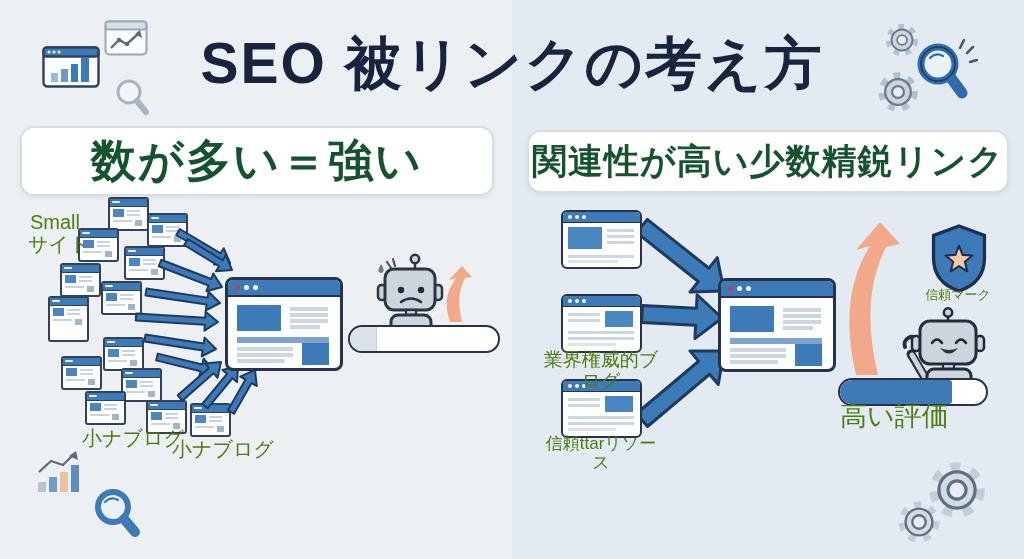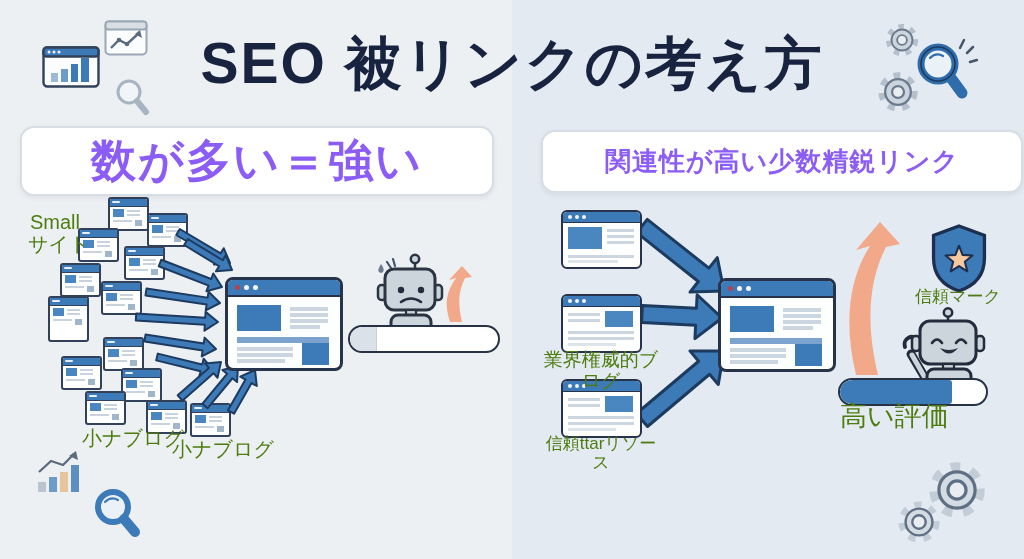--- a/index.html
+++ b/index.html
@@ -4,23 +4,23 @@
 <style>
   html,body{margin:0;padding:0;}
   #stage{position:relative;width:1024px;height:559px;overflow:hidden;
     font-family:"Liberation Sans","DejaVu Sans",sans-serif;background:#edf0f3;}
   .bg-right{position:absolute;left:512px;top:0;width:512px;height:559px;background:#e4eaf1;}
   .abs{position:absolute;}
   .title{left:0;top:26px;width:1024px;text-align:center;font-size:57px;font-weight:800;
     letter-spacing:2px;color:#17233f;z-index:6;}
   .headline-box{background:#fff;border:2px solid #d7dde5;border-radius:14px;
     box-shadow:0 2px 5px rgba(30,45,80,.08);display:flex;align-items:center;justify-content:center;
-    font-weight:800;color:#8b5cf6;z-index:5;}
+    font-weight:800;color:#14532d;z-index:5;}
   .hl-left{left:20px;top:126px;width:470px;height:66px;font-size:45px;letter-spacing:2px;}
-  .hl-right{left:527px;top:130px;width:478px;height:59px;font-size:26px;letter-spacing:1px;margin-left:14px;}
+  .hl-right{left:527px;top:130px;width:478px;height:59px;font-size:35px;letter-spacing:1px;}
   .banner{left:333px;top:468px;width:362px;height:76px;background:#fff;border:4px solid #111e39;
     border-radius:18px;display:flex;align-items:center;justify-content:center;font-size:45px;
     font-weight:800;color:#1d2940;letter-spacing:3px;z-index:9;}
   
   .thumb{position:absolute;width:37px;height:30px;background:#fff;border:2px solid #32415a;
     border-radius:3px;overflow:hidden;z-index:1;}
   .thumb .hd{height:7px;background:#3d7ab8;border-bottom:1px solid #32415a;position:relative;}
   .thumb .hd::after{content:"";position:absolute;left:2px;top:2px;width:8px;height:2px;background:#e8eef5;border-radius:1px;}
   .thumb .bd{height:21px;background-image:
     linear-gradient(#4a86c0,#4a86c0),linear-gradient(#c9d3dd,#c9d3dd),
@@ -294,21 +294,21 @@
   </div>
   <div class="lbl" style="left:538px;top:435px;width:126px;text-align:center;font-size:17px">信頼ttarリソース</div>
 
   <svg class="abs z2" style="left:840px;top:220px" width="80" height="155" viewBox="0 0 80 155">
     <path d="M16,155 C4,105 8,60 30,26 L16,30 L40,2 L60,24 L46,27 C28,62 26,105 38,155 Z" fill="#f2a98a"></path>
   </svg>
   <svg class="abs z4" style="left:926px;top:222px" width="66" height="72" viewBox="0 0 70 76">
     <path d="M35,4 L62,14 V38 C62,58 50,68 35,73 C20,68 8,58 8,38 V14 Z" fill="#3d7ab8" stroke="#1d2f4e" stroke-width="3.5"></path>
     <polygon points="35,25 38.8,34.7 49.3,35.4 41.2,42 43.8,52.1 35,46.5 26.2,52.1 28.8,42 20.7,35.4 31.2,34.7" fill="#f6c9a0" stroke="#1d2f4e" stroke-width="2.2" stroke-linejoin="round"></polygon>
   </svg>
-  <div class="lbl" style="left:908px;top:288px;width:100px;text-align:center;font-size:17px">信頼マーク</div>
+  <div class="lbl" style="left:908px;top:288px;width:100px;text-align:center;font-size:13px">信頼マーク</div>
 
   <svg class="abs z3" style="left:896px;top:306px" width="100" height="95" viewBox="0 0 100 95">
     <line x1="52" y1="16" x2="52" y2="8" stroke="#222c3d" stroke-width="2.5"></line>
     <circle cx="52" cy="6.5" r="4.2" fill="#ccd4dc" stroke="#222c3d" stroke-width="2.5"></circle>
     <line x1="28" y1="70" x2="15" y2="48" stroke="#222c3d" stroke-width="9" stroke-linecap="round"></line>
     <line x1="28" y1="70" x2="16" y2="49" stroke="#ccd4dc" stroke-width="5" stroke-linecap="round"></line>
     <path d="M21,44 A7.5,7.5 0 1 0 9,41" fill="none" stroke="#222c3d" stroke-width="4" stroke-linecap="round"></path>
     <rect x="16" y="30" width="8" height="15" rx="3.5" fill="#ccd4dc" stroke="#222c3d" stroke-width="2.5"></rect>
     <rect x="80" y="30" width="8" height="15" rx="3.5" fill="#ccd4dc" stroke="#222c3d" stroke-width="2.5"></rect>
     <rect x="24" y="15" width="56" height="43" rx="10" fill="#ccd4dc" stroke="#222c3d" stroke-width="3"></rect>

